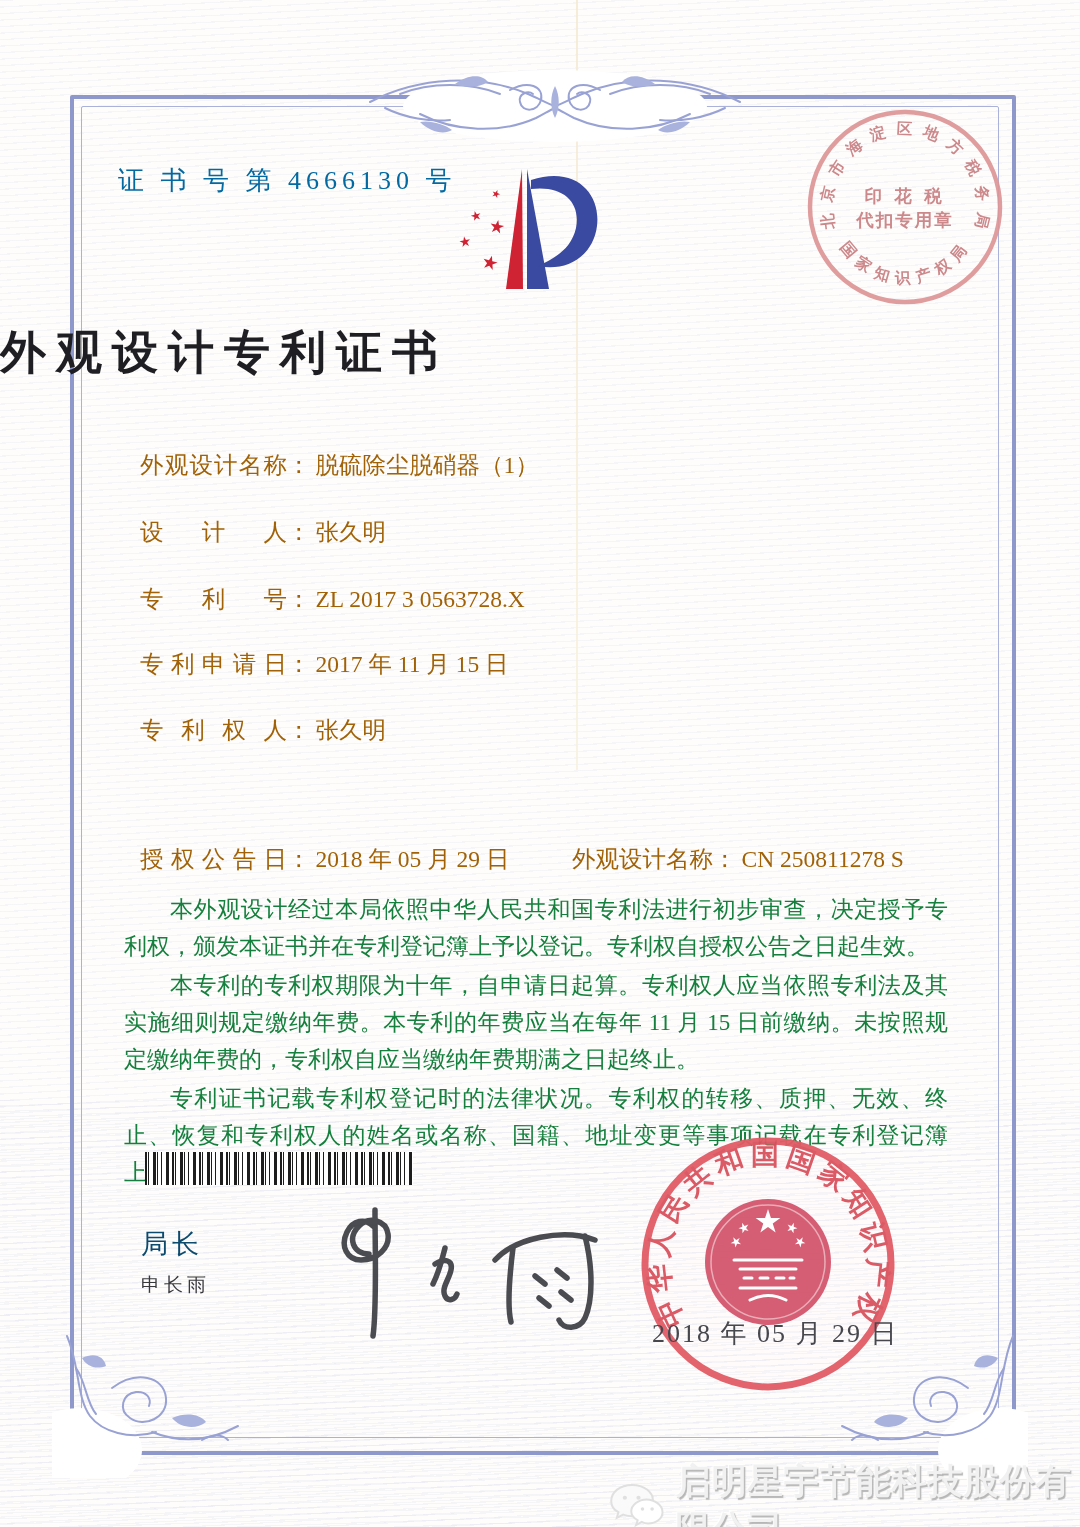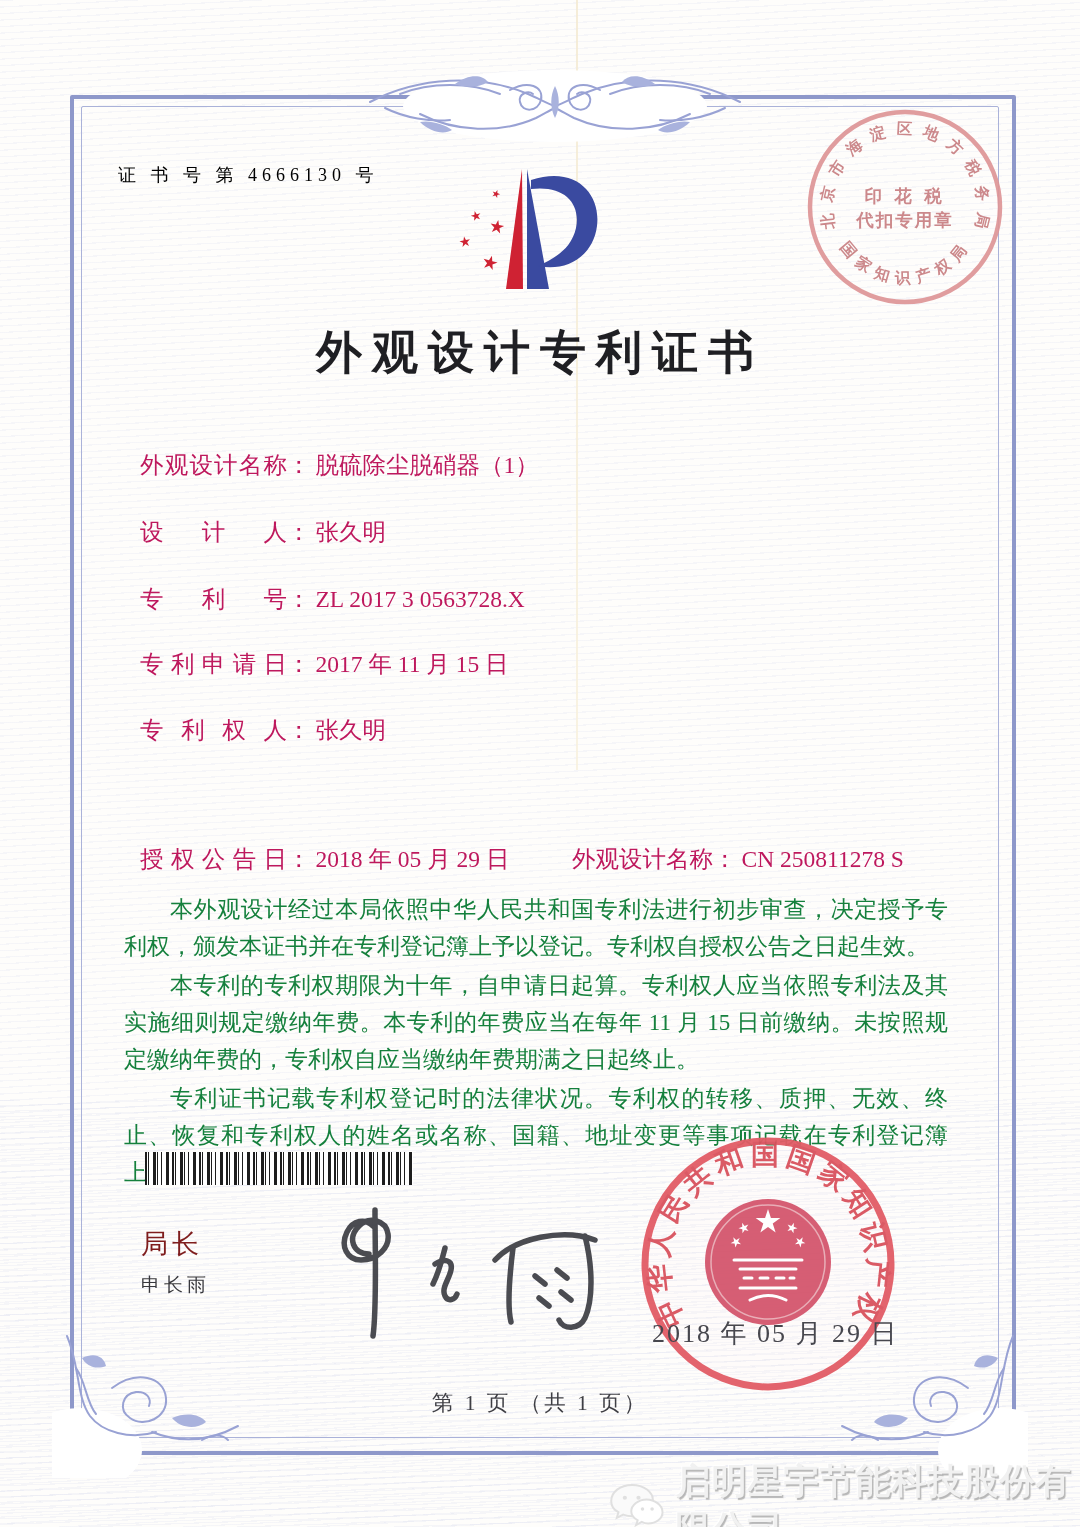--- a/index.html
+++ b/index.html
@@ -30,55 +30,55 @@
     border:4px solid #8e98ca;border-radius:2px;
   }
   .frame-inner{
     position:absolute;left:81px;top:106px;width:916px;height:1330px;z-index:1;
     border:1.5px solid #aab2d9;border-radius:2px;
   }
   .ornament{position:absolute;z-index:2;}
   
   .cert-no{
     position:absolute;left:118px;top:163px;z-index:3;
-    font-size:18px;letter-spacing:5px;color:#000000;
+    font-size:26px;letter-spacing:5px;color:#0369a1;
   }
   .logo{position:absolute;left:428px;top:160px;z-index:3;}
   .title{
-    position:absolute;left:0;right:0;top:322px;z-index:3;text-align:center;
+    position:absolute;left:0;right:0;top:322px;z-index:3;text-align:left;
     font-size:46px;font-weight:600;letter-spacing:10px;color:#1f1f23;
   }
   
   .tax-stamp{position:absolute;left:800px;top:104px;z-index:3;opacity:.92;}
   .grant-seal{position:absolute;left:628px;top:1124px;z-index:3;opacity:.95;}
   .seal-date{
     position:absolute;left:652px;top:1316px;z-index:4;
     font-size:26px;letter-spacing:2px;color:#47474e;font-weight:500;
   }
   
-  .row{position:absolute;left:140px;z-index:3;font-size:23.5px;color:#be185d;}
+  .row{position:absolute;left:140px;z-index:3;font-size:23.5px;color:#a16207;}
   .row .lbl{display:inline-block;width:147px;text-align:justify;text-align-last:justify;vertical-align:top;}
   .row .val{margin-left:5px;white-space:pre;}
   .row .grant-no{position:absolute;left:432px;top:0;white-space:nowrap;}
   
   .body-text{
     position:absolute;left:124px;top:891px;width:824px;z-index:3;
     font-size:23px;line-height:37px;text-align:justify;color:#15803d;
   }
   .body-text p{margin:0 0 2px 0;text-indent:2em;}
   
   .barcode{
     position:absolute;left:145px;top:1152px;width:268px;height:33px;z-index:3;
     background:repeating-linear-gradient(90deg,
       #1d1d1d 0 2px,#fff 2px 3px,#1d1d1d 3px 4px,#fff 4px 8px,
       #1d1d1d 8px 11px,#fff 11px 12px,#1d1d1d 12px 13px,#fff 13px 16px,
       #1d1d1d 16px 17px,#fff 17px 21px,#1d1d1d 21px 24px,#fff 24px 27px);
   }
   
-  .sig-title{position:absolute;left:141px;top:1226px;z-index:3;font-size:27px;letter-spacing:4px;color:#7f1d1d;
+  .sig-title{position:absolute;left:141px;top:1226px;z-index:3;font-size:27px;letter-spacing:4px;color:#0c4a6e;
     font-family:Liberation Serif, serif;}
   .sig-name{position:absolute;left:141px;top:1272px;z-index:3;font-size:19px;letter-spacing:4px;color:#38383d;
     font-family:Liberation Sans, sans-serif;}
   .signature{position:absolute;left:295px;top:1188px;z-index:3;}
   
   .footer{
     position:absolute;left:0;right:0;top:1388px;z-index:3;text-align:center;
     font-size:21.5px;letter-spacing:3px;color:#3e3e44;
   }
   
@@ -239,21 +239,20 @@
       <path d="M112,164 L168,164"></path>
       <path d="M122,176 C134,170 146,170 158,176"></path>
     </g>
     <path id="sealArc" d="M58.1,197.4 A100,100 0 1 1 221.9,197.4" fill="none"></path>
     <text font-size="28" fill="#d9525e" letter-spacing="5.5" font-weight="600">
       <textPath href="#sealArc" startOffset="0">中华人民共和国国家知识产权局</textPath>
     </text>
   </svg>
   <div class="seal-date">2018 年 05 月 29 日</div>
 
-  <div class="footer">第 1 页 （共 1 页）</div>
 
   <div class="watermark">
     <svg width="72" height="58" viewBox="0 0 72 58">
       <g stroke="#e0e0e0" stroke-width="2.5" fill="#fafafa">
         <path d="M30,4 C15,4 4,13 4,24 C4,30 7,35 13,38 L11,45 L19,41 C22,42 26,43 30,43 C45,43 56,34 56,23 C56,13 45,4 30,4 Z"></path>
         <path d="M48,22 C58,22 68,29 68,38 C68,46 60,52 50,52 C47,52 44,51 42,50 L35,54 L37,48 C32,45 29,42 29,37 C29,29 38,22 48,22 Z" fill="#ffffff"></path>
       </g>
       <g fill="#e0e0e0">
         <circle cx="21" cy="20" r="2.6"></circle>
           <circle cx="38" cy="20" r="2.6"></circle>

